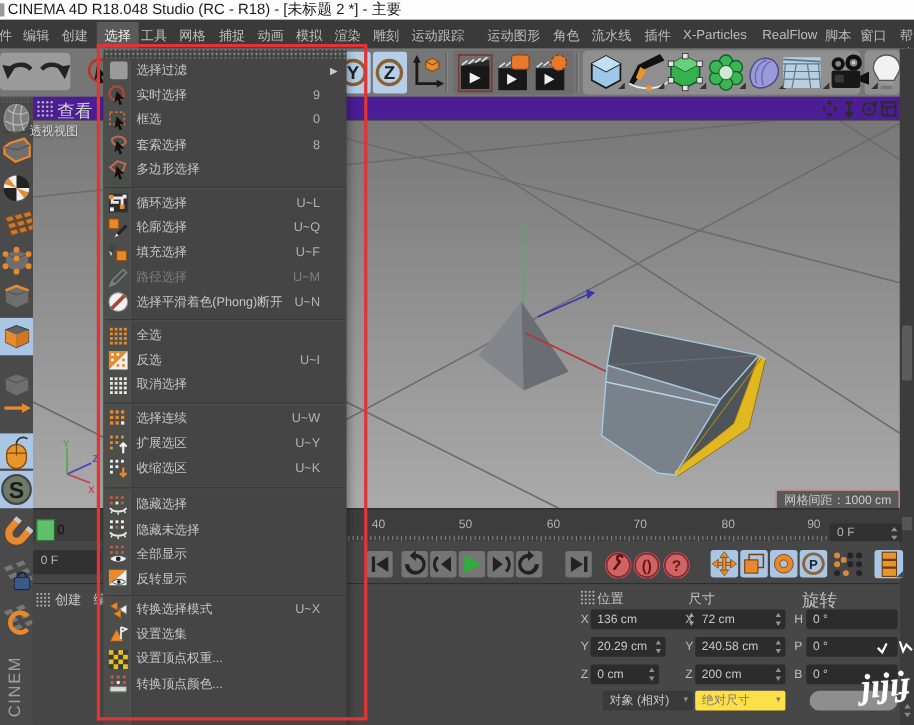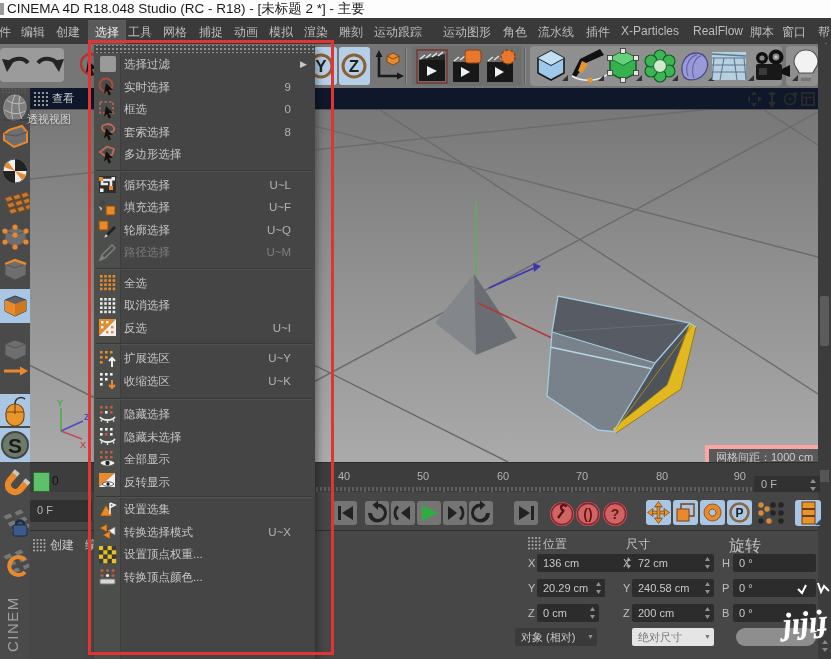--- a/index.html
+++ b/index.html
@@ -13,24 +13,24 @@
 
 #menubar { left:0; top:18px; width:831px; height:26px; background:#3a3a3a; color:#bdbdbd; font-size:12px; }
 #menubar span { position:absolute; top:6px; }
 #menubar .sel { background:#5a5a5a; color:#eee; padding:4px 7px; top:2px; }
 
 #toolbar { left:0; top:44px; width:831px; height:44px; background:#767676; }
 .plate { position:absolute; background:#9b9b9b; border-radius:4px; }
 
 #sidebar { left:0; top:88px; width:30px; height:571px; background:#4a4a4a; }
 
-#vpheader { left:30px; top:88px; width:788px; height:22px; background:#0f172a; border-bottom:1px solid #555; color:#cfcfcf; font-size:11px; }
+#vpheader { left:30px; top:88px; width:788px; height:22px; background:#4c1d95; border-bottom:1px solid #555; color:#cfcfcf; font-size:16px; }
 #viewport { left:30px; top:110px; width:788px; height:352px; background:linear-gradient(#7b7b7b,#a8a8a8); }
 #vplabel { left:27px; top:112px; color:#d6d6d6; font-size:11px; text-shadow:0 1px 2px rgba(0,0,0,.45); }
-#gridlabel { left:705px; top:445px; background:rgba(82,82,82,.92); border:4px solid #fca5a5;
+#gridlabel { left:705px; top:445px; background:rgba(82,82,82,.92); border:1px solid #fca5a5;
   color:#cccccc; font-size:11px; padding:1px 7px 2px; }
 
 #rightstrip { left:818px; top:44px; width:13px; height:615px; background:#3c3c3c; }
 
 #timeline { left:30px; top:462px; width:788px; height:30px; background:#3d3d3d; border-top:1px solid #2c2c2c; color:#b2b2b2; font-size:11px; }
 
 #playback { left:30px; top:492px; width:788px; height:38px; background:#464646; }
 
 #bottom { left:30px; top:530px; width:788px; height:129px; background:#474747; border-top:1px solid #2e2e2e; }
 .inp { position:absolute; height:18px; background:#2c2c2c; color:#c8c8c8; font-size:11px;
@@ -686,22 +686,22 @@
   <span class="flab" style="left:498px;top:76px">Z</span>
   <div class="inp" style="left:507px;top:73px;width:62px">0 cm<span class="spin"><svg width="7" height="18" viewBox="0 0 7 18">
           <path d="M3.5,3 L6,7 L1,7 Z M3.5,15 L6,11 L1,11 Z" fill="#909090"></path>
         </svg></span></div>
   <span class="flab" style="left:593px;top:76px">Z</span>
   <div class="inp" style="left:602px;top:73px;width:82px">200 cm<span class="spin"><svg width="7" height="18" viewBox="0 0 7 18">
           <path d="M3.5,3 L6,7 L1,7 Z M3.5,15 L6,11 L1,11 Z" fill="#909090"></path>
         </svg></span></div>
   <span class="flab" style="left:692px;top:76px">B</span>
   <div class="inp" style="left:703px;top:73px;width:83px">0 °</div>
-  <div class="inp" style="left:485px;top:97px;width:82px;background:#3a3a3a">对象 (相对) <span class="spin" style="font-size:7px">▼</span></div>
-  <div class="inp" style="left:602px;top:97px;width:82px;background:#e5e5e5;color:#777">绝对尺寸<span class="spin" style="font-size:7px;color:#777">▼</span></div>
+  <div class="inp" style="left:518px;top:97px;width:82px;background:#3a3a3a">对象 (相对) <span class="spin" style="font-size:7px">▼</span></div>
+  <div class="inp" style="left:602px;top:97px;width:82px;background:#fde047;color:#777">绝对尺寸<span class="spin" style="font-size:7px;color:#777">▼</span></div>
   <div style="position:absolute;left:706px;top:97px;width:80px;height:18px;background:#8e8e8e;border-radius:9px"></div>
   <div style="position:absolute;left:753px;top:74px;color:#fff;font-size:31px;font-weight:bold;font-style:italic;font-family:'Liberation Serif';transform:rotate(-5deg);text-shadow:0 0 1px rgba(255,255,255,.8)">jıjı̇ɟ</div>
 <svg style="position:absolute;left:766px;top:50px" width="40" height="16" viewBox="0 0 40 16">
       <path d="M2,8 L6,12 L10,4" stroke="#fff" stroke-width="2" fill="none"></path>
       <path d="M22,2 L25,11 L28,5 L33,10" stroke="#fff" stroke-width="2" fill="none"></path>
     </svg>
 </div>
 
 <div class="abs" id="menu">
 <div class="tear"></div>
@@ -767,48 +767,58 @@
             <rect x="2" y="13.5" width="3.5" height="3.5"></rect>
           </g>
         </svg>
       </span>
       <span class="tx">循环选择</span>
       <span class="sc">U~L</span>
     </div>
 <div class="mi">
       <span class="ic">
         <svg width="19" height="19" viewBox="0 0 19 19">
+          <rect x="1" y="1" width="9" height="9" fill="#e8892c" stroke="#8a4a10"></rect>
+          <path d="M16,6 L8,14 L6,18 L10,16 L18,8 Z" fill="#222"></path>
+          <path d="M6,18 L8,14 L10,16 Z" fill="#d8d8d8"></path>
+        </svg>
+      </span>
+      <span class="tx">轮廓选择</span>
+      <span class="sc">U~Q</span>
+    </div>
+<div class="mi">
+      <span class="ic">
+        <svg width="19" height="19" viewBox="0 0 19 19">
           <path d="M3,2 L1,8 L4,10 L8,4 Z" fill="#444"></path>
           <path d="M1,8 L4,10 L3,13 Z" fill="#ccc"></path>
           <rect x="8" y="8" width="9" height="9" fill="#e8892c" stroke="#8a4a10"></rect>
         </svg>
       </span>
       <span class="tx">填充选择</span>
       <span class="sc">U~F</span>
     </div>
-<div class="mi">
-      <span class="ic">
-        <svg width="19" height="19" viewBox="0 0 19 19">
-          <rect x="1" y="1" width="9" height="9" fill="#e8892c" stroke="#8a4a10"></rect>
-          <path d="M16,6 L8,14 L6,18 L10,16 L18,8 Z" fill="#222"></path>
-          <path d="M6,18 L8,14 L10,16 Z" fill="#d8d8d8"></path>
-        </svg>
-      </span>
-      <span class="tx">轮廓选择</span>
-      <span class="sc">U~Q</span>
-    </div>
 <div class="mi dis">
       <span class="ic">
         <svg width="19" height="19" viewBox="0 0 19 19">
           <path d="M14,2 L4,12 L2,17 L7,15 L17,5 Z" fill="none" stroke="#7e7e7e" stroke-width="1.6"></path>
           <path d="M2,17 L4,12 L7,15 Z" fill="#7e7e7e"></path>
         </svg>
       </span>
       <span class="tx">路径选择</span>
       <span class="sc">U~M</span>
+    </div>
+<div class="mi">
+      <span class="ic">
+        <svg width="19" height="19" viewBox="0 0 19 19">
+          <circle cx="9.5" cy="9.5" r="8.5" fill="#f2f2f2" stroke="#999"></circle>
+          <path d="M3.5,15.5 L15.5,3.5" stroke="#a8473a" stroke-width="3.4"></path>
+        </svg>
+      </span>
+      <span class="tx">选择平滑着色(Phong)断开</span>
+      <span class="sc">U~N</span>
     </div>
 <div class="msep"></div>
 <div class="mi">
       <span class="ic">
         <svg width="19" height="19" viewBox="0 0 19 19">
           <g fill="#e8892c">
             <rect x="2.0" y="2.0" width="2.6" height="2.6"></rect>
             <rect x="6.2" y="2.0" width="2.6" height="2.6"></rect>
             <rect x="10.4" y="2.0" width="2.6" height="2.6"></rect>
             <rect x="14.600000000000001" y="2.0" width="2.6" height="2.6"></rect>
@@ -825,20 +835,40 @@
             <rect x="10.4" y="14.600000000000001" width="2.6" height="2.6"></rect>
             <rect x="14.600000000000001" y="14.600000000000001" width="2.6" height="2.6"></rect>
           </g>
         </svg>
       </span>
       <span class="tx">全选</span>
     </div>
 <div class="mi">
       <span class="ic">
         <svg width="19" height="19" viewBox="0 0 19 19">
+          <path d="M1,1 L18,1 L1,18 Z" fill="#e8892c"></path>
+          <path d="M18,1 L18,18 L1,18 Z" fill="#f0f0f0"></path>
+          <g fill="#fff">
+            <rect x="3" y="3" width="2.4" height="2.4"></rect>
+            <rect x="8" y="3" width="2.4" height="2.4"></rect>
+            <rect x="3" y="8" width="2.4" height="2.4"></rect>
+          </g>
+          <g fill="#e8892c">
+            <rect x="13" y="13" width="2.4" height="2.4"></rect>
+            <rect x="8" y="13" width="2.4" height="2.4"></rect>
+            <rect x="13" y="8" width="2.4" height="2.4"></rect>
+          </g>
+        </svg>
+      </span>
+      <span class="tx">反选</span>
+      <span class="sc">U~I</span>
+    </div>
+<div class="mi">
+      <span class="ic">
+        <svg width="19" height="19" viewBox="0 0 19 19">
           <g fill="#e8e8e8">
             <rect x="2.0" y="2.0" width="2.6" height="2.6"></rect>
             <rect x="6.2" y="2.0" width="2.6" height="2.6"></rect>
             <rect x="10.4" y="2.0" width="2.6" height="2.6"></rect>
             <rect x="14.600000000000001" y="2.0" width="2.6" height="2.6"></rect>
             <rect x="2.0" y="6.2" width="2.6" height="2.6"></rect>
             <rect x="6.2" y="6.2" width="2.6" height="2.6"></rect>
             <rect x="10.4" y="6.2" width="2.6" height="2.6"></rect>
             <rect x="14.600000000000001" y="6.2" width="2.6" height="2.6"></rect>
             <rect x="2.0" y="10.4" width="2.6" height="2.6"></rect>
@@ -847,41 +877,42 @@
             <rect x="14.600000000000001" y="10.4" width="2.6" height="2.6"></rect>
             <rect x="2.0" y="14.600000000000001" width="2.6" height="2.6"></rect>
             <rect x="6.2" y="14.600000000000001" width="2.6" height="2.6"></rect>
             <rect x="10.4" y="14.600000000000001" width="2.6" height="2.6"></rect>
             <rect x="14.600000000000001" y="14.600000000000001" width="2.6" height="2.6"></rect>
           </g>
         </svg>
       </span>
       <span class="tx">取消选择</span>
     </div>
-<div class="mi">
-      <span class="ic">
-        <svg width="19" height="19" viewBox="0 0 19 19">
-          <path d="M1,1 L18,1 L1,18 Z" fill="#e8892c"></path>
-          <path d="M18,1 L18,18 L1,18 Z" fill="#f0f0f0"></path>
-          <g fill="#fff">
-            <rect x="3" y="3" width="2.4" height="2.4"></rect>
-            <rect x="8" y="3" width="2.4" height="2.4"></rect>
-            <rect x="3" y="8" width="2.4" height="2.4"></rect>
-          </g>
+<div class="msep"></div>
+<div class="mi">
+      <span class="ic">
+        <svg width="19" height="19" viewBox="0 0 19 19">
           <g fill="#e8892c">
-            <rect x="13" y="13" width="2.4" height="2.4"></rect>
-            <rect x="8" y="13" width="2.4" height="2.4"></rect>
-            <rect x="13" y="8" width="2.4" height="2.4"></rect>
-          </g>
-        </svg>
-      </span>
-      <span class="tx">反选</span>
-      <span class="sc">U~I</span>
-    </div>
-<div class="msep"></div>
+            <rect x="2" y="2" width="3" height="3"></rect>
+            <rect x="7" y="2" width="3" height="3"></rect>
+            <rect x="12" y="2" width="3" height="3"></rect>
+            <rect x="2" y="7" width="3" height="3"></rect>
+            <rect x="7" y="7" width="3" height="3"></rect>
+            <rect x="12" y="7" width="3" height="3"></rect>
+            <rect x="2" y="12" width="3" height="3"></rect>
+            <rect x="7" y="12" width="3" height="3"></rect>
+          </g>
+          <g fill="#f0f0f0">
+            <rect x="12" y="12" width="3" height="3"></rect>
+          </g>
+        </svg>
+      </span>
+      <span class="tx">选择连续</span>
+      <span class="sc">U~W</span>
+    </div>
 <div class="mi">
       <span class="ic">
         <svg width="19" height="19" viewBox="0 0 19 19">
           <g fill="#e8892c">
             <rect x="2" y="2" width="2.6" height="2.6"></rect>
             <rect x="7" y="2" width="2.6" height="2.6"></rect>
             <rect x="12" y="2" width="2.6" height="2.6"></rect>
             <rect x="2" y="7" width="2.6" height="2.6"></rect>
             <rect x="7" y="7" width="2.6" height="2.6"></rect>
             <rect x="2" y="12" width="2.6" height="2.6"></rect>
@@ -985,38 +1016,38 @@
             <circle cx="6" cy="3" r="1.7" fill="#222"></circle>
           </g>
         </svg>
       </span>
       <span class="tx">反转显示</span>
     </div>
 <div class="msep" style="height:5px"></div>
 <div class="mi">
       <span class="ic">
         <svg width="19" height="19" viewBox="0 0 19 19">
-          <path d="M2,16 L8,5 L14,16 Z" fill="#e8892c" stroke="#8a4a10" stroke-width=".8"></path>
-          <path d="M12,3 L12,14 M12,3 L17,5 L12,7.5" stroke="#f0f0f0" stroke-width="1.6" fill="none"></path>
-        </svg>
-      </span>
-      <span class="tx">设置选集</span>
-    </div>
-<div class="mi">
-      <span class="ic">
-        <svg width="19" height="19" viewBox="0 0 19 19">
           <g fill="#e8892c" stroke="#8a4a10" stroke-width=".7">
             <path d="M2,6 L9,2 L9,10 Z"></path>
             <path d="M10,9 L17,5 L17,13 Z" fill="#f0f0f0" stroke="#888"></path>
             <path d="M5,13 L12,9 L12,17 Z"></path>
           </g>
         </svg>
       </span>
       <span class="tx">转换选择模式</span>
       <span class="sc">U~X</span>
+    </div>
+<div class="mi">
+      <span class="ic">
+        <svg width="19" height="19" viewBox="0 0 19 19">
+          <path d="M2,16 L8,5 L14,16 Z" fill="#e8892c" stroke="#8a4a10" stroke-width=".8"></path>
+          <path d="M12,3 L12,14 M12,3 L17,5 L12,7.5" stroke="#f0f0f0" stroke-width="1.6" fill="none"></path>
+        </svg>
+      </span>
+      <span class="tx">设置选集</span>
     </div>
 <div class="mi">
       <span class="ic">
         <svg width="19" height="19" viewBox="0 0 19 19">
           <g>
             <rect x="1.0" y="1.0" width="4.3" height="4.3" fill="#e8c020"></rect>
             <rect x="5.3" y="1.0" width="4.3" height="4.3" fill="#3a3a3a"></rect>
             <rect x="9.6" y="1.0" width="4.3" height="4.3" fill="#e8c020"></rect>
             <rect x="13.899999999999999" y="1.0" width="4.3" height="4.3" fill="#3a3a3a"></rect>
             <rect x="1.0" y="5.3" width="4.3" height="4.3" fill="#3a3a3a"></rect>

